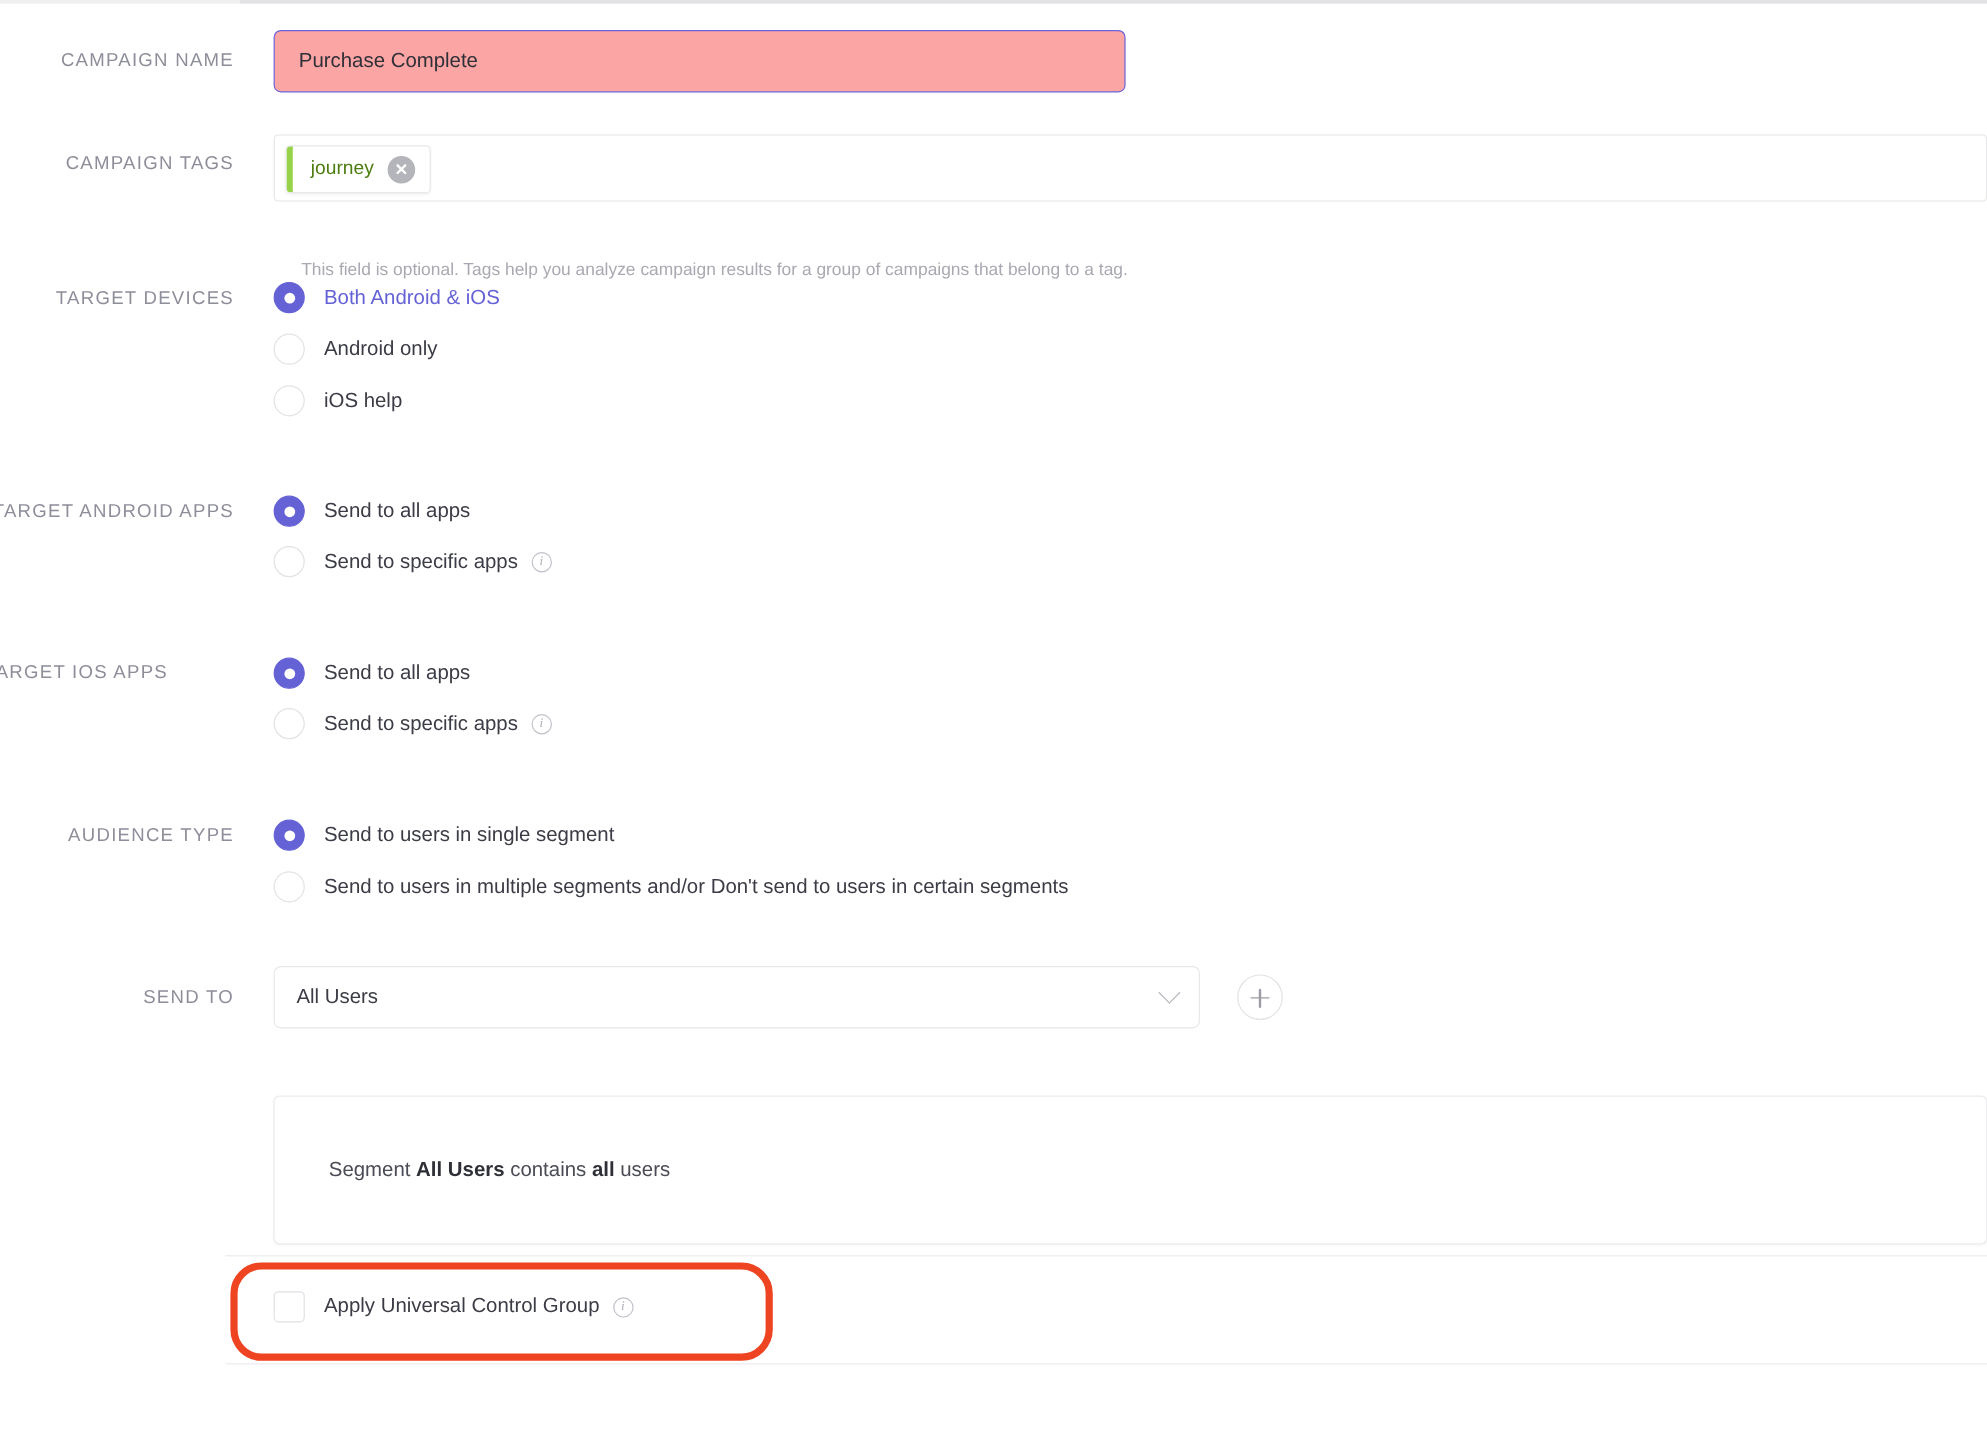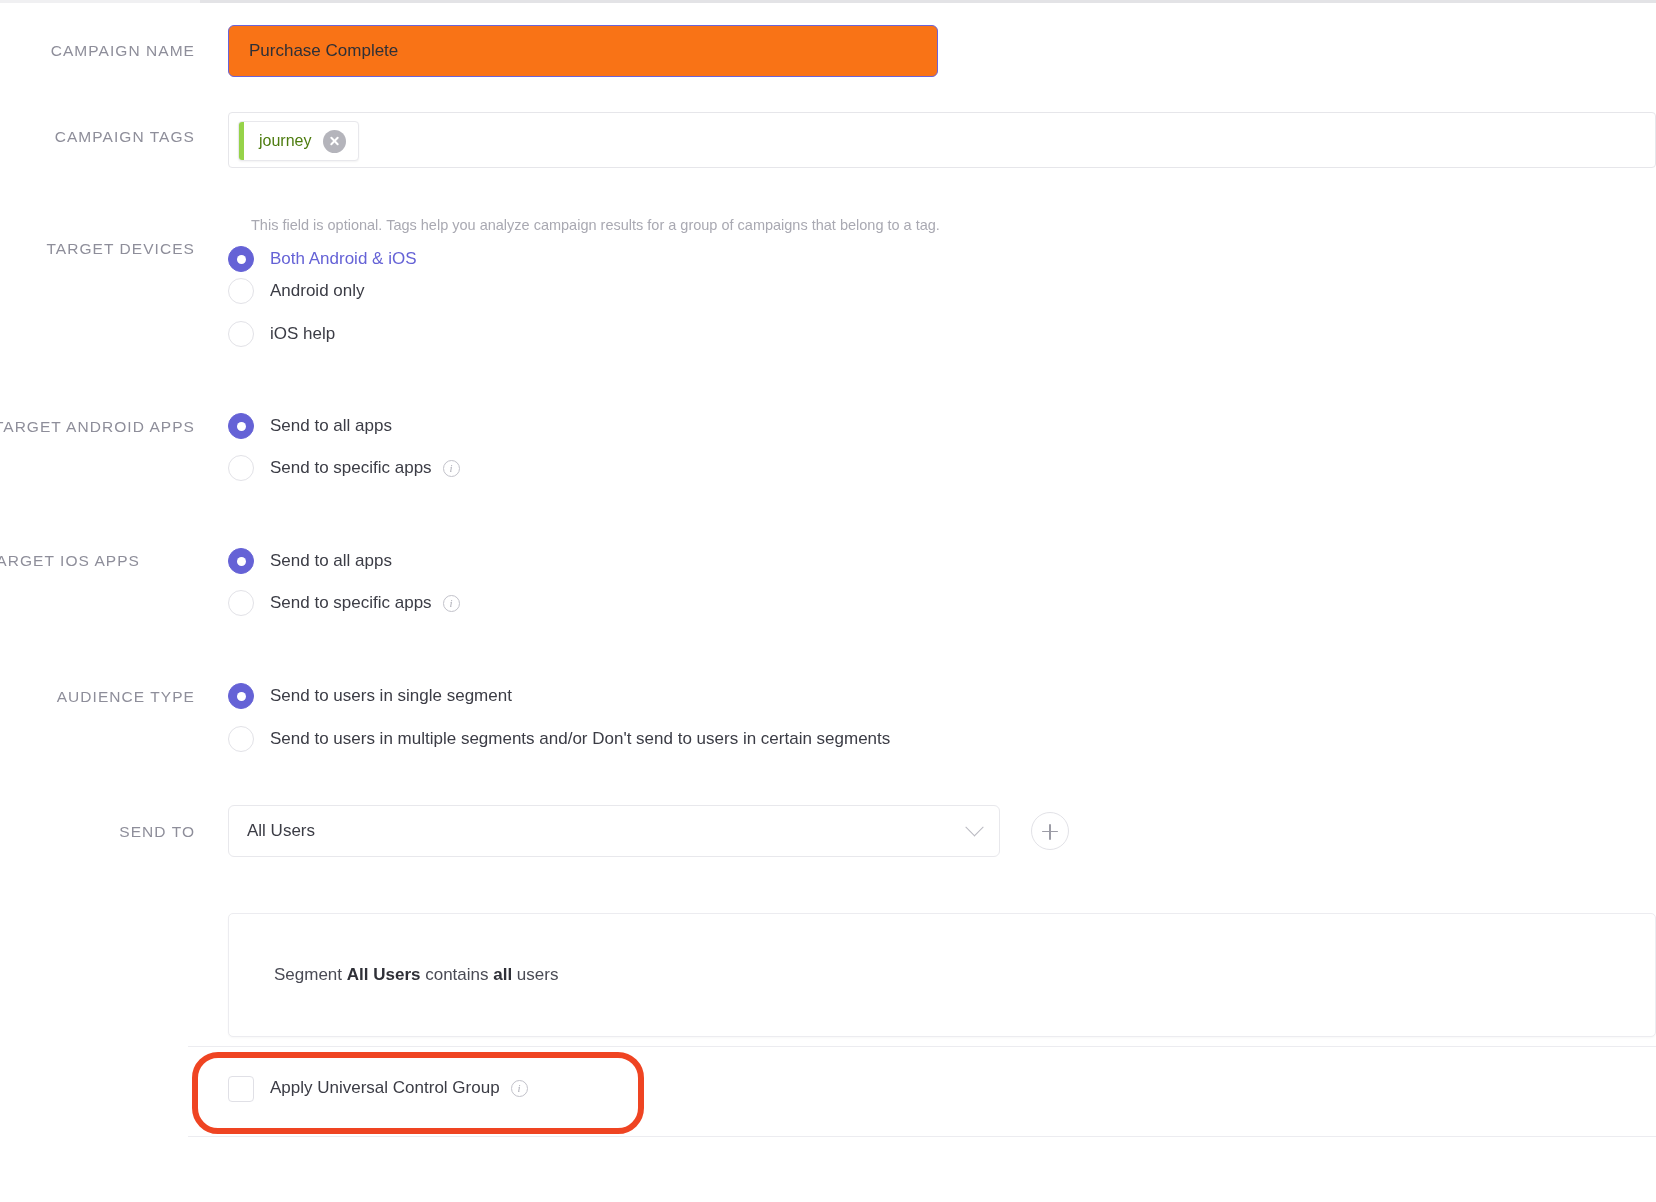--- a/index.html
+++ b/index.html
@@ -36,21 +36,21 @@
     color: #8e8e9a;
     text-transform: uppercase;
     white-space: nowrap;
     font-weight: 400;
   }
   .flabel.clipped { overflow: hidden; }
 
   
   .text-input {
     position: absolute;
-    background: #f97316;
+    background: #fca5a5;
     border: 1px solid #6b63d8;
     border-radius: 6px;
     font-size: 17px;
     color: #2f3037;
     padding: 0 20px;
     font-family: "Liberation Sans", sans-serif;
     outline: none;
   }
 
   
@@ -262,21 +262,21 @@
     <div class="tag-chip">
       <span class="tag-accent"></span>
       <span class="tag-text">journey</span>
       <span class="tag-x"></span>
     </div>
   </div>
   <div class="help-text" style="left:251px; top:173px;margin-top:44px;">This field is optional. Tags help you analyze campaign results for a group of campaigns that belong to a tag.</div>
 
   <div class="flabel" style="right:1461px; top:240px;">TARGET DEVICES</div>
 
-  <div class="radio-row" style="left:228px; top:235px;margin-top:11px;">
+  <div class="radio-row" style="left:228px; top:235px;">
     <span class="radio on"></span>
     <span class="radio-label accent">Both Android &amp; iOS</span>
   </div>
   <div class="radio-row" style="left:228px; top:278px;">
     <span class="radio off"></span>
     <span class="radio-label">Android only</span>
   </div>
   <div class="radio-row" style="left:228px; top:321px;">
     <span class="radio off"></span>
     <span class="radio-label">iOS help</span>

